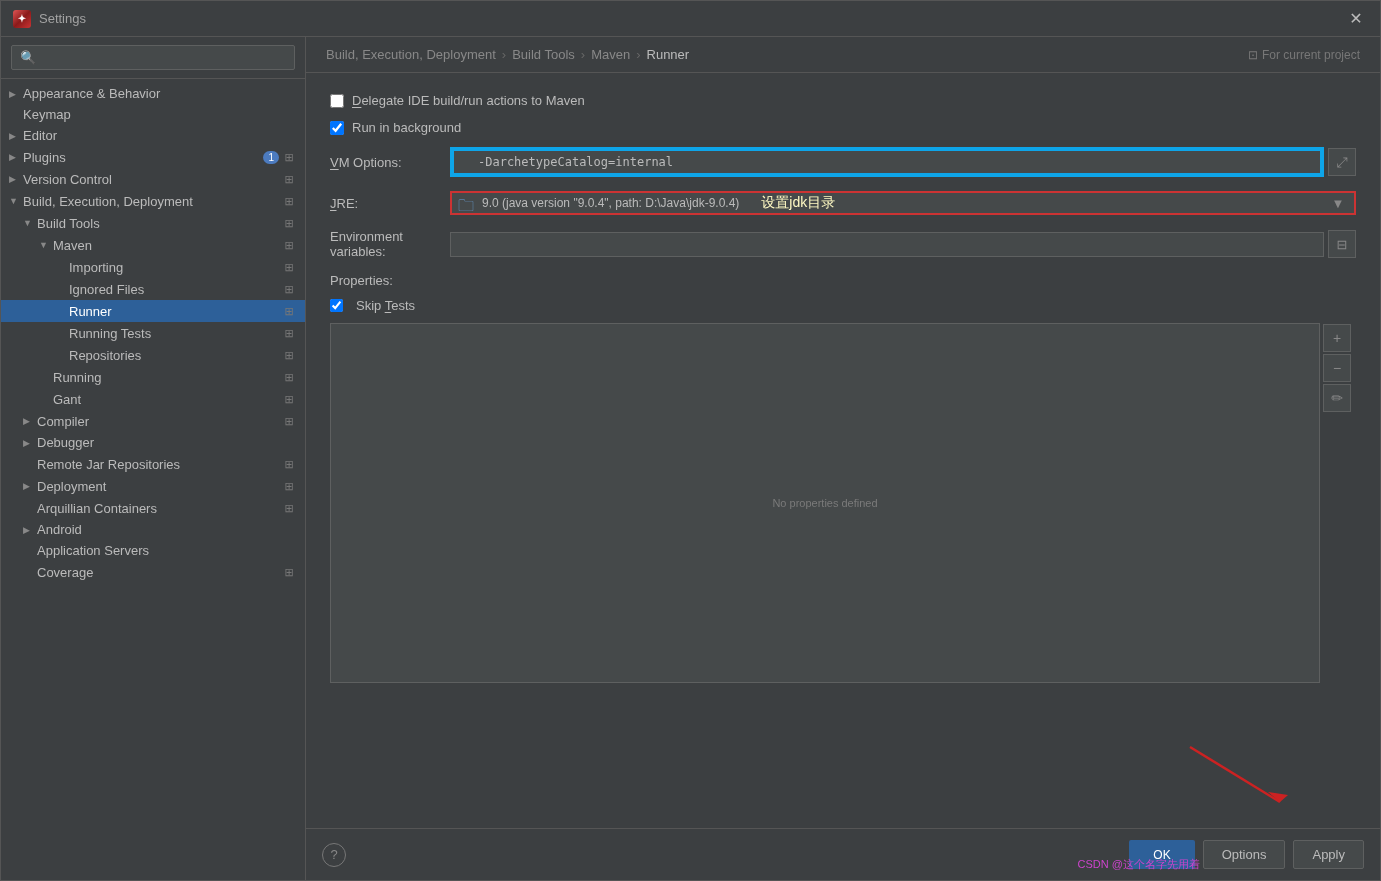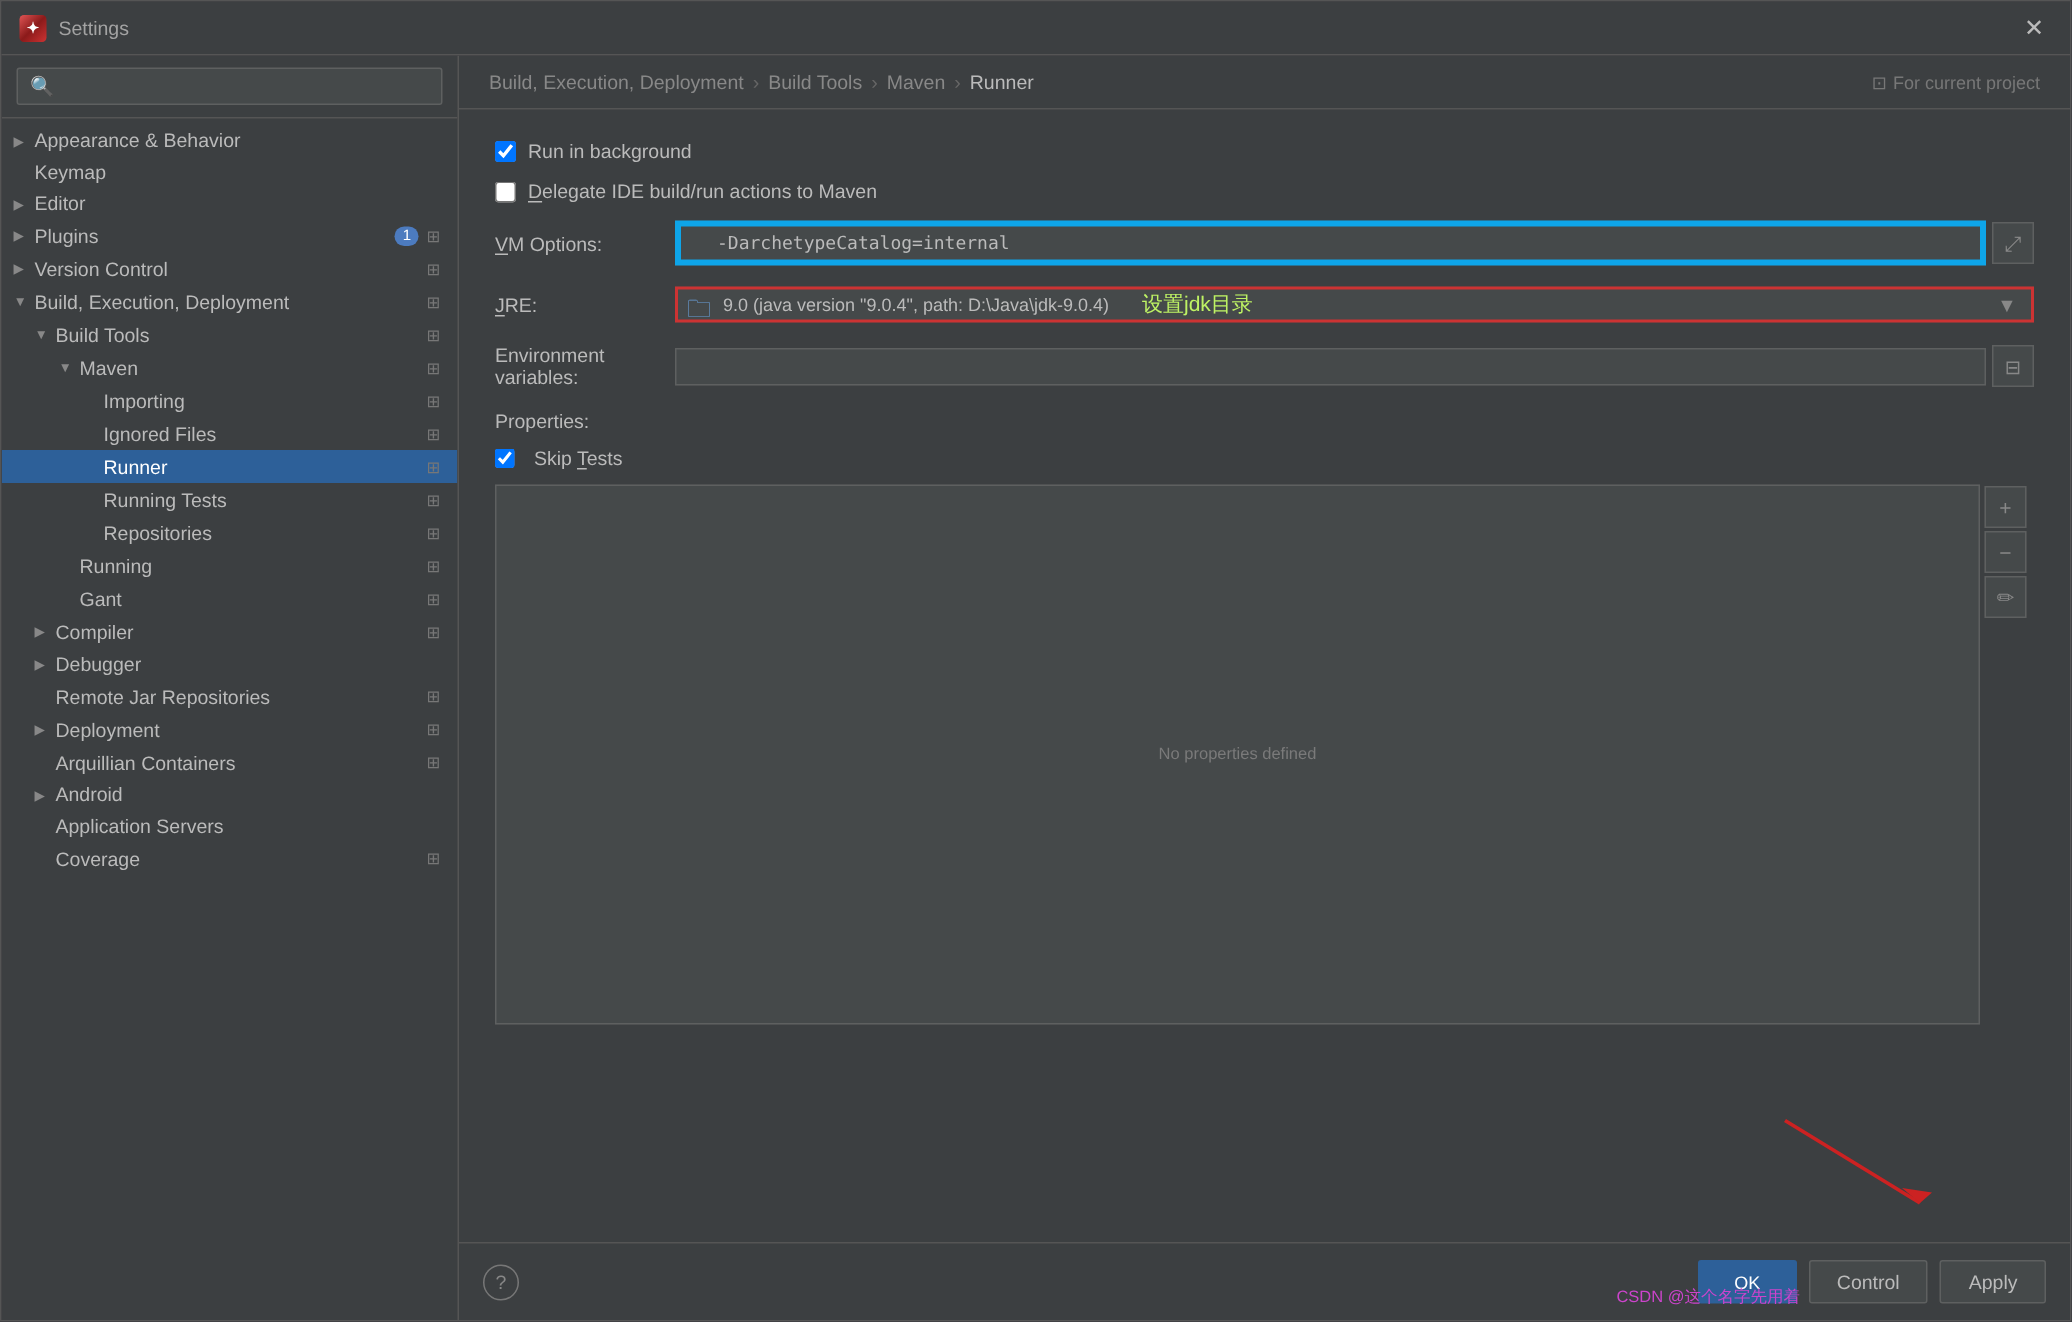--- a/index.html
+++ b/index.html
@@ -226,21 +226,21 @@
       padding: 0 6px;
       gap: 6px;
     }
     .jre-icon {
       width: 18px;
       height: 18px;
       color: #6a9fd8;
       font-size: 16px;
     }
     .jre-text { color: #bbb; font-size: 12px; }
-    .jre-hint { color: #bef264; font-size: 14px; margin-left: 16px; }
+    .jre-hint { color: #fef9c3; font-size: 14px; margin-left: 16px; }
     .jre-dropdown {
       margin-left: auto;
       width: 20px;
       height: 20px;
       display: flex;
       align-items: center;
       justify-content: center;
       color: #888;
       cursor: pointer;
     }
@@ -547,30 +547,30 @@
         <span class="breadcrumb-current">Runner</span>
         <div class="for-current">
           <span>⊡</span>
           <span>For current project</span>
         </div>
       </div>
 
       <div class="settings-body">
 
         <div class="checkbox-row">
+          <input type="checkbox" id="delegate" style="">
+          <label for="delegate" class="checkbox-label">
+            <u>D</u>elegate IDE build/run actions to Maven
+          </label>
+        </div>
+
+        <div class="checkbox-row">
           <input type="checkbox" id="runbg" checked="" style="">
           <label for="runbg" class="checkbox-label">
             Run in background
-          </label>
-        </div>
-
-        <div class="checkbox-row">
-          <input type="checkbox" id="delegate" style="">
-          <label for="delegate" class="checkbox-label">
-            <u>D</u>elegate IDE build/run actions to Maven
           </label>
         </div>
 
         <div class="form-row">
           <span class="form-label"><u>V</u>M Options:</span>
           <input class="vm-input" type="text" value="-DarchetypeCatalog=internal" style="">
           <div class="expand-btn">⤢</div>
         </div>
 
         <div class="form-row">
@@ -608,21 +608,21 @@
             </div>
           </div>
         </div>
 
       </div>
 
       <div class="bottom-bar">
         <div class="help-btn">?</div>
         <div class="bottom-actions">
           <button class="btn-ok">OK</button>
-          <button class="btn-cancel">Control</button>
+          <button class="btn-cancel">Options</button>
           <button class="btn-apply">Apply</button>
         </div>
       </div>
     </div>
   </div>
 
   <div class="arrow-annotation">
     <svg width="120" height="80" viewBox="0 0 120 80">
       <line x1="10" y1="10" x2="100" y2="65" stroke="#cc2222" stroke-width="2.5"></line>
       <polygon points="100,65 88,55 108,58" fill="#cc2222"></polygon>

